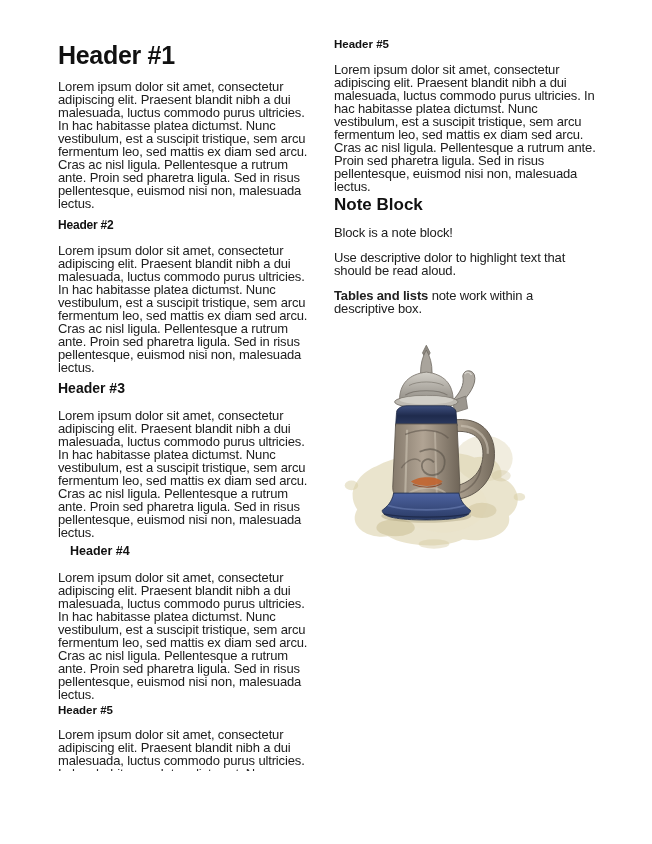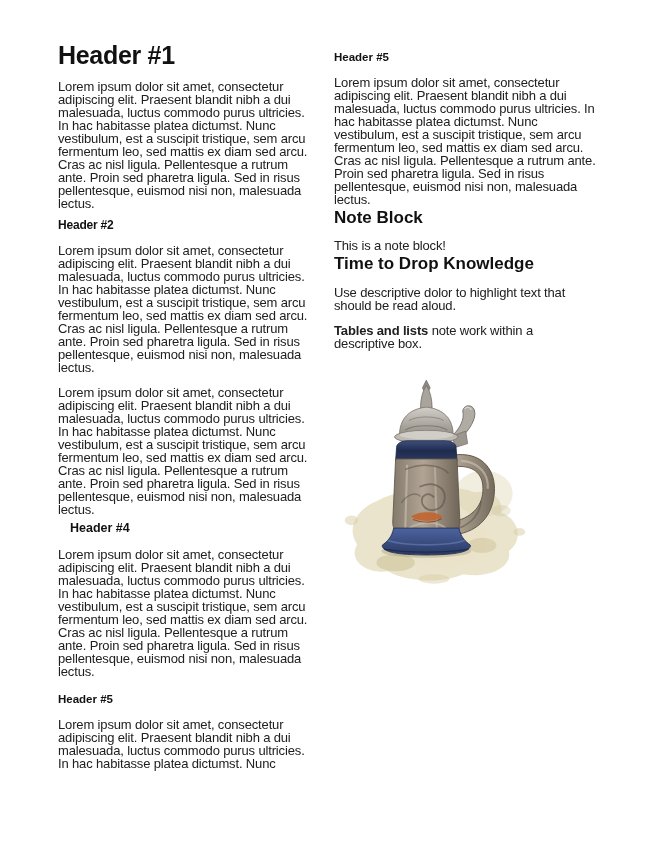--- a/index.html
+++ b/index.html
@@ -18,21 +18,21 @@
   }
   .col { position: absolute; top: 0; }
   .col-left  { left: 58px;  width: 254px; padding-top: 38px; }
   .col-right { left: 334px; width: 262px; padding-top: 36px; }
 
   h1, h2, h3, h4, h5 { color: #111111; font-weight: bold; }
   h1 { font-size: 25px;   line-height: 1.05; margin: 4px 0 4px; letter-spacing: -0.3px; }
   h2 { font-size: 12px;   line-height: 1.1;  margin: 9px 0 3px; letter-spacing: -0.2px; }
   h3 { font-size: 14px;   line-height: 1.1;  margin: 7px 0 2px; }
   h4 { font-size: 12.5px; line-height: 1.1;  margin: 6px 12px 2px; }
-  h5 { font-size: 11.5px; line-height: 1.1;  margin: 15px 0 2px; }
+  h5 { font-size: 11.5px; line-height: 1.1;  margin: 2px 0 2px; }
 
   p {
     font-size: 13px;
     line-height: 1.0;
     margin: 12px 0 3px;
     letter-spacing: -0.15px;
   }
   .mini-head {
     font-size: 17px; font-weight: bold; color: #111111;
     line-height: 1.1; margin: 2px 0 1px;
@@ -48,37 +48,37 @@
 
 <div class="page">
 
   <div class="col col-left">
     <h1>Header #1</h1>
     <p>Lorem ipsum dolor sit amet, consectetur adipiscing elit. Praesent blandit nibh a dui malesuada, luctus commodo purus ultricies. In hac habitasse platea dictumst. Nunc vestibulum, est a suscipit tristique, sem arcu fermentum leo, sed mattis ex diam sed arcu. Cras ac nisl ligula. Pellentesque a rutrum ante. Proin sed pharetra ligula. Sed in risus pellentesque, euismod nisi non, malesuada lectus.</p>
 
     <h2>Header #2</h2>
     <p>Lorem ipsum dolor sit amet, consectetur adipiscing elit. Praesent blandit nibh a dui malesuada, luctus commodo purus ultricies. In hac habitasse platea dictumst. Nunc vestibulum, est a suscipit tristique, sem arcu fermentum leo, sed mattis ex diam sed arcu. Cras ac nisl ligula. Pellentesque a rutrum ante. Proin sed pharetra ligula. Sed in risus pellentesque, euismod nisi non, malesuada lectus.</p>
 
+    <h3>Header #3</h3>
     <p>Lorem ipsum dolor sit amet, consectetur adipiscing elit. Praesent blandit nibh a dui malesuada, luctus commodo purus ultricies. In hac habitasse platea dictumst. Nunc vestibulum, est a suscipit tristique, sem arcu fermentum leo, sed mattis ex diam sed arcu. Cras ac nisl ligula. Pellentesque a rutrum ante. Proin sed pharetra ligula. Sed in risus pellentesque, euismod nisi non, malesuada lectus.</p>
 
     <h4>Header #4</h4>
     <p>Lorem ipsum dolor sit amet, consectetur adipiscing elit. Praesent blandit nibh a dui malesuada, luctus commodo purus ultricies. In hac habitasse platea dictumst. Nunc vestibulum, est a suscipit tristique, sem arcu fermentum leo, sed mattis ex diam sed arcu. Cras ac nisl ligula. Pellentesque a rutrum ante. Proin sed pharetra ligula. Sed in risus pellentesque, euismod nisi non, malesuada lectus.</p>
 
     <h5>Header #5</h5>
     <p>Lorem ipsum dolor sit amet, consectetur adipiscing elit. Praesent blandit nibh a dui malesuada, luctus commodo purus ultricies. In hac habitasse platea dictumst. Nunc vestibulum, est a suscipit tristique, sem arcu fermentum leo, sed mattis ex diam sed arcu. Cras ac nisl ligula. Pellentesque a rutrum ante. Proin sed pharetra ligula. Sed in risus pellentesque, euismod nisi non, malesuada lectus.</p>
   </div>
 
   <div class="col col-right">
     <h5>Header #5</h5>
     <p>Lorem ipsum dolor sit amet, consectetur adipiscing elit. Praesent blandit nibh a dui malesuada, luctus commodo purus ultricies. In hac habitasse platea dictumst. Nunc vestibulum, est a suscipit tristique, sem arcu fermentum leo, sed mattis ex diam sed arcu. Cras ac nisl ligula. Pellentesque a rutrum ante. Proin sed pharetra ligula. Sed in risus pellentesque, euismod nisi non, malesuada lectus.</p>
 
     <div class="mini-head">Note Block</div>
-    <p>This is a note block!</p>
+    <p>Block is a note block!</p>
 
-    <div class="mini-head">Time to Drop Knowledge</div>
     <p>Use descriptive dolor to highlight text that should be read aloud.</p>
     <p><strong>Tables and lists</strong><span> note work within a descriptive box.</span></p>
 
     <svg class="stein-figure" viewBox="0 0 200 220" aria-hidden="true">
       <defs>
         <linearGradient id="lidGrad" x1="0" y1="0" x2="0" y2="1">
           <stop offset="0" stop-color="#d2cfc8"></stop>
             <stop offset="1" stop-color="#8a857d"></stop>
         </linearGradient>
         <linearGradient id="bodyGrad" x1="0" y1="0" x2="1" y2="0">

